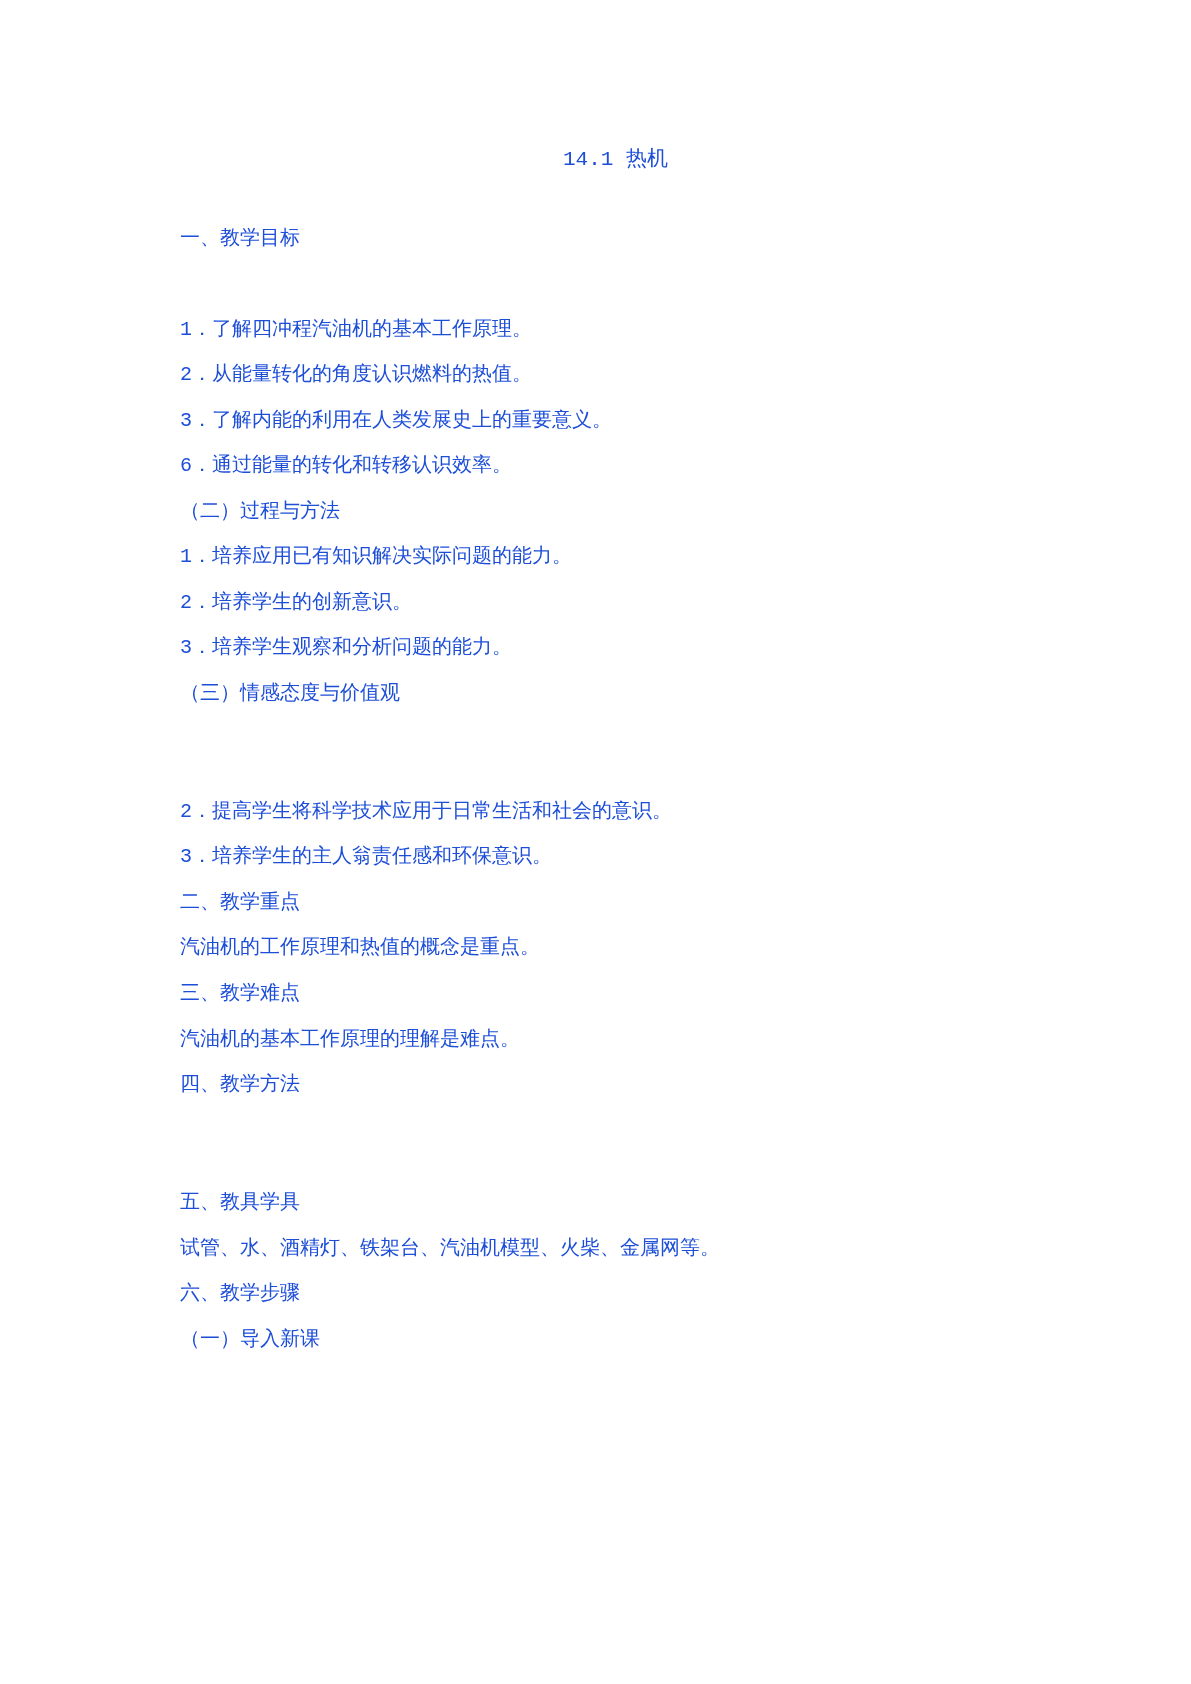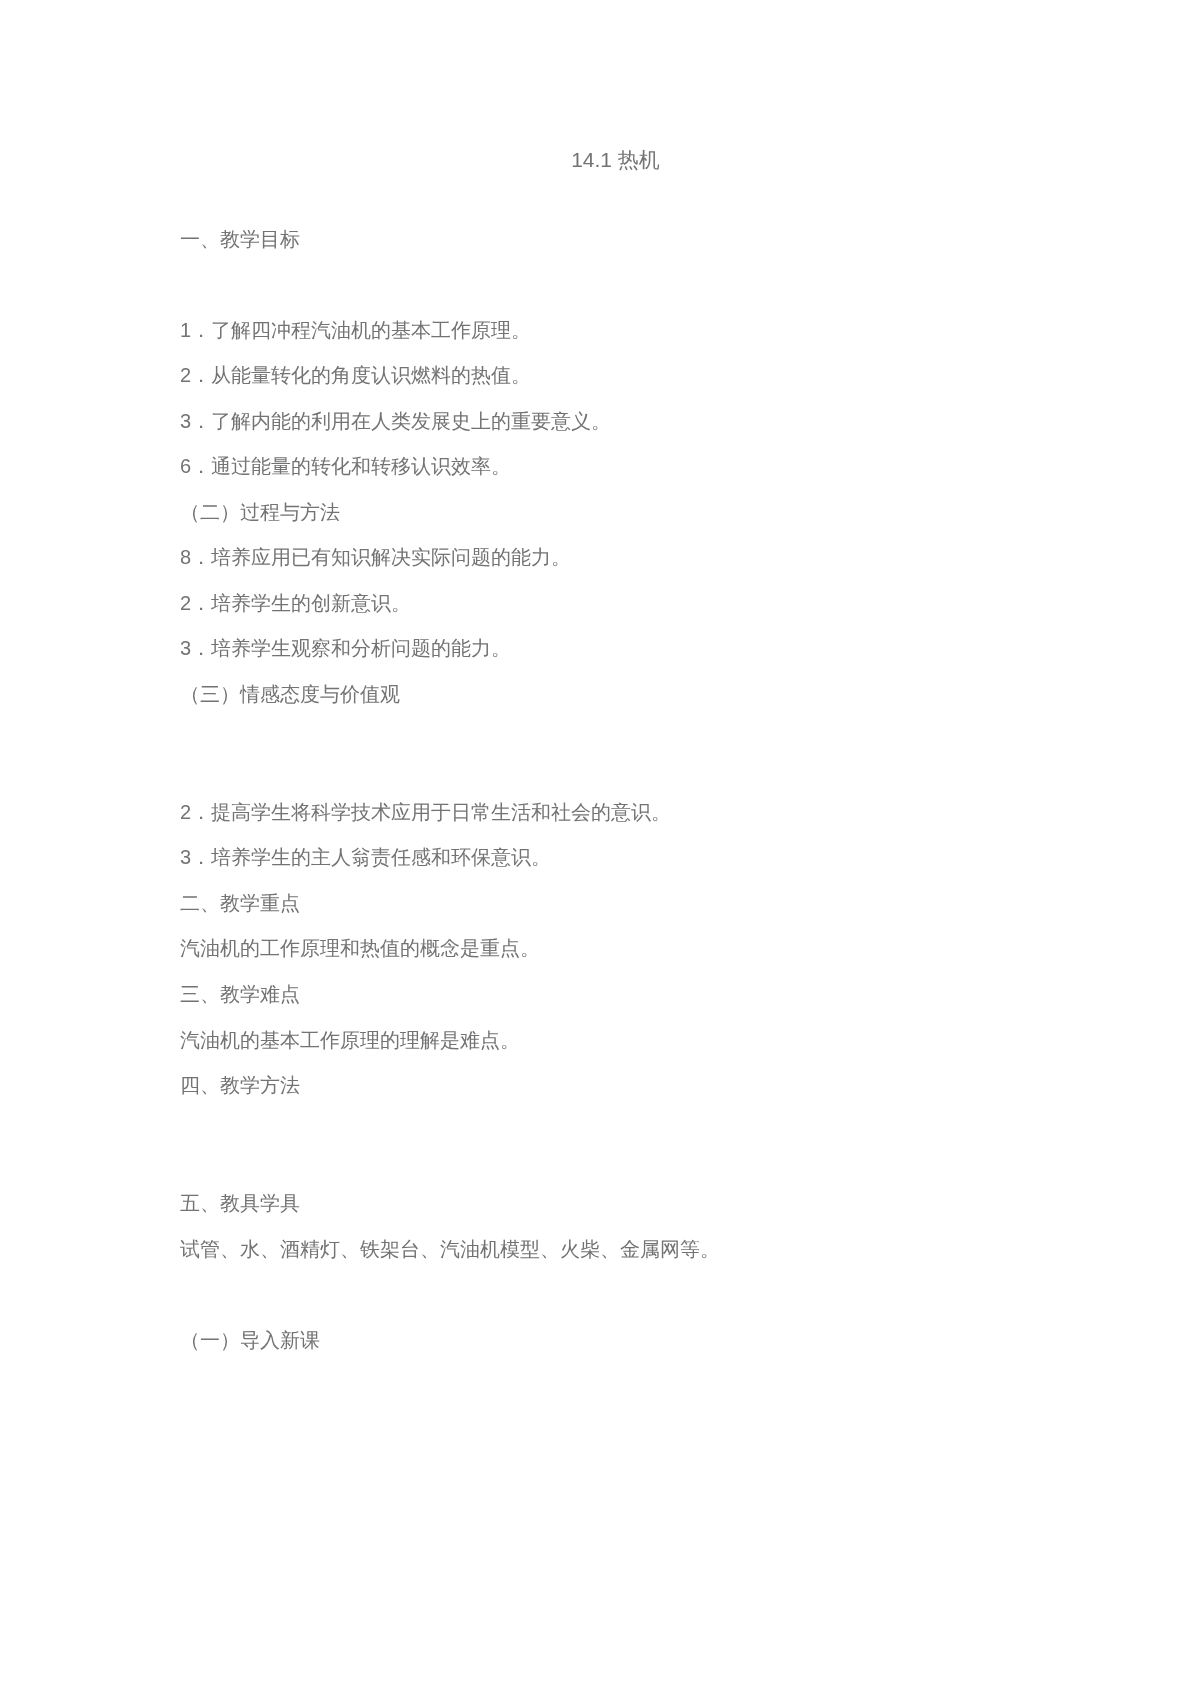--- a/index.html
+++ b/index.html
@@ -1,20 +1,20 @@
 <!DOCTYPE html>
 <html><head>
   <meta charset="utf-8">
   <style>
     html, body { margin: 0; padding: 0; background: #ffffff; }
     body { width: 1191px; height: 1684px; position: relative; overflow: hidden; }
     .page {
       position: absolute; left: 0; top: 0; width: 1080px; height: 1684px;
-      background: #ffffff; color: #737373;
-      font-family: Liberation Sans, sans-serif;
+      background: #ffffff; color: #1d4ed8;
+      font-family: Liberation Mono, monospace;
       font-size: 20px;
     }
     .title {
       position: absolute; top: 145px; left: 0; width: 1191px;
       text-align: center; font-size: 21px; line-height: 30px;
       padding-left: 40px; box-sizing: border-box;
     }
     .line {
       position: absolute; left: 180px; width: 850px;
       font-size: 20px; line-height: 28px; white-space: nowrap;
@@ -26,27 +26,28 @@
 
 <div class="page">
   <div class="title">14.1 热机</div>
 
   <div class="line" style="top:225px">一、教学目标</div>
   <div class="line" style="top:316px">1．了解四冲程汽油机的基本工作原理。</div>
   <div class="line" style="top:361px">2．从能量转化的角度认识燃料的热值。</div>
   <div class="line" style="top:407px">3．了解内能的利用在人类发展史上的重要意义。</div>
   <div class="line" style="top:452px">6．通过能量的转化和转移认识效率。</div>
   <div class="line" style="top:498px">（二）过程与方法</div>
-  <div class="line" style="top:543px">8．培养应用已有知识解决实际问题的能力。</div>
+  <div class="line" style="top:543px">1．培养应用已有知识解决实际问题的能力。</div>
   <div class="line" style="top:589px">2．培养学生的创新意识。</div>
   <div class="line" style="top:634px">3．培养学生观察和分析问题的能力。</div>
   <div class="line" style="top:680px">（三）情感态度与价值观</div>
   <div class="line" style="top:798px">2．提高学生将科学技术应用于日常生活和社会的意识。</div>
   <div class="line" style="top:843px">3．培养学生的主人翁责任感和环保意识。</div>
   <div class="line" style="top:889px">二、教学重点</div>
   <div class="line" style="top:980px">三、教学难点</div>
   <div class="line" style="top:934px">汽油机的工作原理和热值的概念是重点。</div>
   <div class="line" style="top:1026px">汽油机的基本工作原理的理解是难点。</div>
   <div class="line" style="top:1071px">四、教学方法</div>
   <div class="line" style="top:1235px">试管、水、酒精灯、铁架台、汽油机模型、火柴、金属网等。</div>
   <div class="line" style="top:1189px">五、教具学具</div>
+  <div class="line" style="top:1280px">六、教学步骤</div>
   <div class="line" style="top:1326px">（一）导入新课</div>
 </div>
 
 </body></html>

